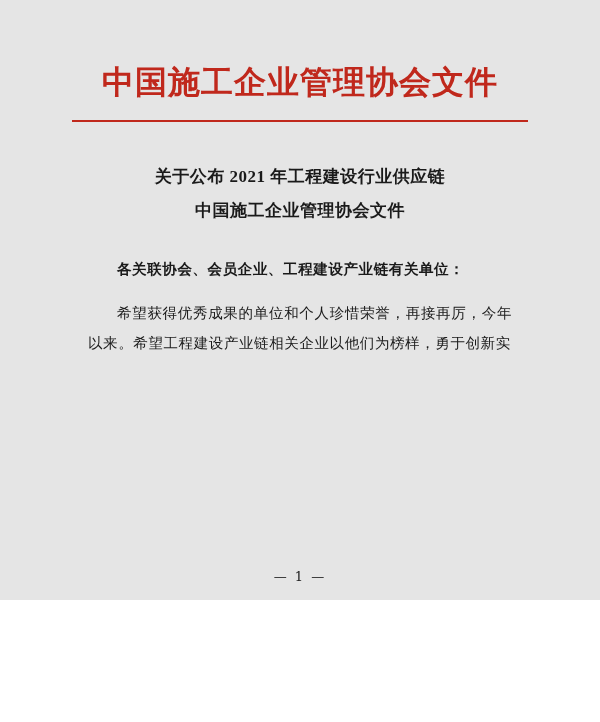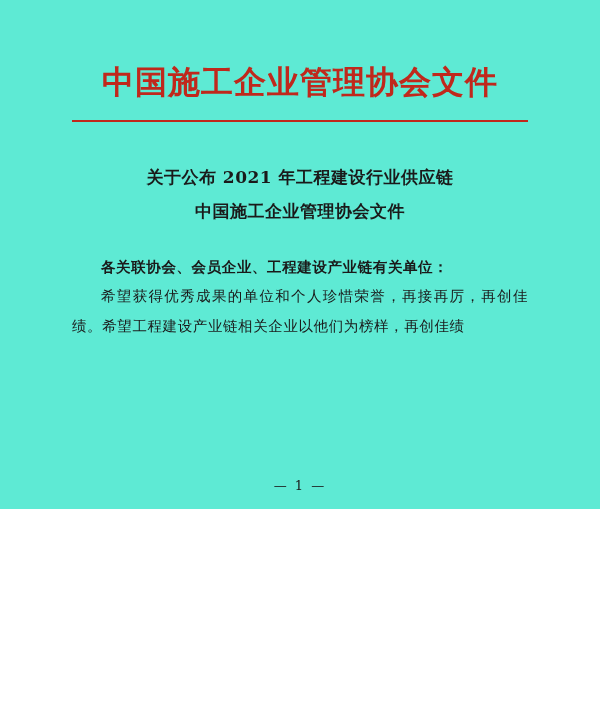--- a/index.html
+++ b/index.html
@@ -10,22 +10,22 @@
   body {
     width: 600px;
     height: 722px;
     font-family: "DejaVu Serif", "Liberation Serif", serif;
     color: #1a1a1a;
     overflow: hidden;
   }
   .page {
     position: relative;
     width: 600px;
-    height: 509px;
-    background: #5eead4;
+    height: 600px;
+    background: #e5e5e5;
     box-sizing: border-box;
   }
   .page-inner {
     padding: 0 72px;
     box-sizing: border-box;
   }
 
   
   .masthead {
     text-align: center;
@@ -63,39 +63,39 @@
   .doc-title {
     text-align: center;
     margin-top: 38px;
     font-weight: bold;
     font-size: 17px;
     line-height: 2.0;
     letter-spacing: 0.5px;
   }
   .doc-title .line {
     display: block;
+    font-family: Liberation Serif, serif;
   }
 
   
   .body-block {
     margin-top: 26px;
     font-size: 14.5px;
     line-height: 2.02;
     letter-spacing: 0.6px;
     text-align: justify;
     text-justify: inter-ideograph;
   }
   .salutation {
     font-weight: bold;
     margin-bottom: 0;
   }
   .para {
     text-indent: 2em;
-    margin: 0;
-    font-family: Liberation Mono, monospace;
+    margin: 16px;
   }
 
   
   .page-number {
     position: absolute;
     bottom: 16px;
     left: 0;
     width: 100%;
     text-align: center;
     font-size: 13px;
@@ -116,19 +116,19 @@
 
     <div class="red-rule"></div>
 
     <div class="doc-title">
       <span class="line">关于公布 2021 年工程建设行业供应链</span>
       <span class="line">中国施工企业管理协会文件</span>
     </div>
 
     <div class="body-block">
       <p class="para salutation">各关联协会、会员企业、工程建设产业链有关单位：</p>
-      <p class="para">希望获得优秀成果的单位和个人珍惜荣誉，再接再厉，再创佳绩。希望工程建设产业链相关企业以他们为榜样，再创佳绩</p>
+      <p class="para">希望获得优秀成果的单位和个人珍惜荣誉，再接再厉，今年以来。希望工程建设产业链相关企业以他们为榜样，勇于创新实</p>
     </div>
 
   </div>
 
   <div class="page-number">— 1 —</div>
 </div>
 
 </body></html>

